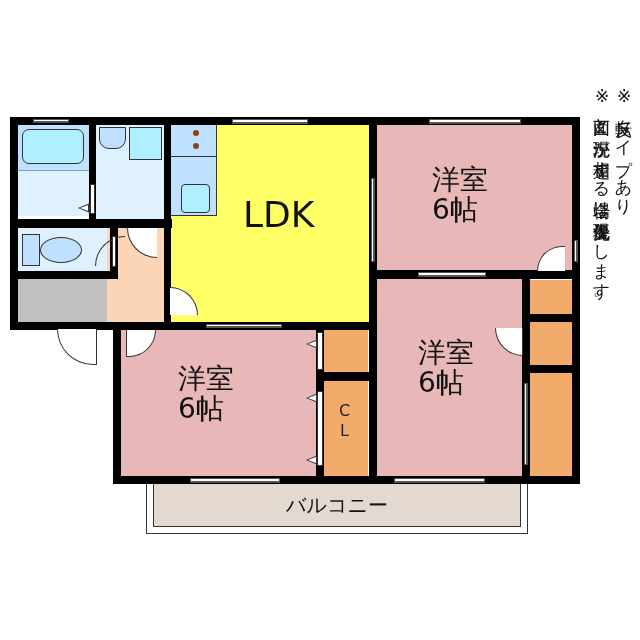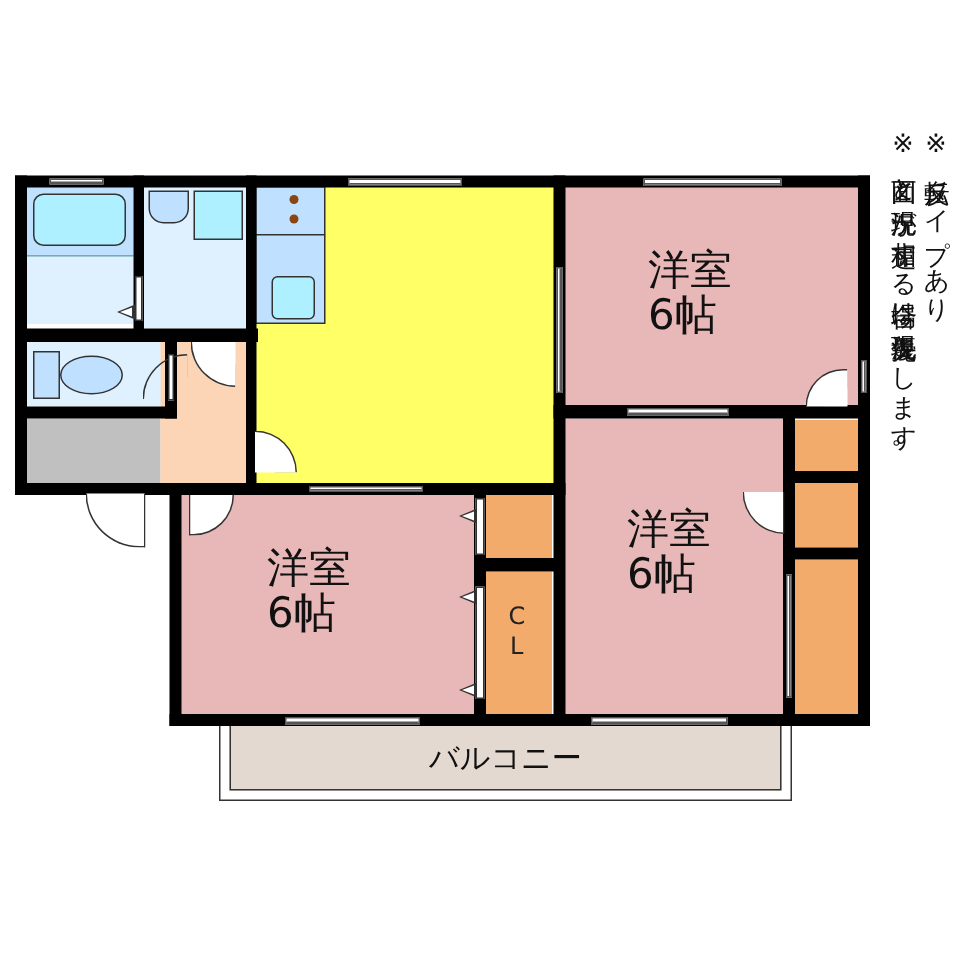--- a/index.html
+++ b/index.html
@@ -45,21 +45,21 @@
 
 <div class="abs" style="left:107px;top:228px;width:58px;height:95px;background:#fbd5b5;"></div>
 
 <div class="abs" style="left:170px;top:124px;width:200px;height:198px;background:#ffff66;"></div>
 <div class="abs" style="left:170px;top:124px;width:47px;height:33px;background:#bfe1ff;border:1px solid #333;"></div>
 <div class="abs" style="left:193px;top:130px;width:6px;height:6px;background:#8b4513;border-radius:50%;"></div>
 <div class="abs" style="left:193px;top:143px;width:6px;height:6px;background:#8b4513;border-radius:50%;"></div>
 <div class="abs" style="left:170px;top:156px;width:47px;height:60px;background:#bfe1ff;border:1px solid #333;"></div>
 <div class="abs" style="left:181px;top:184px;width:29px;height:29px;background:#aef0ff;border:1px solid #333;border-radius:4px;"></div>
 <span class="room-label" style="left:243px;top:196px;font-size:36px;">
-  <br>
+  <span>LDK</span><br>
 </span>
 
 <div class="abs" style="left:376px;top:124px;width:196px;height:146px;background:#e8b8b8;"></div>
 <span class="room-label" style="left:432px;top:165px;">
   <span>洋室</span><br>
   <span>6帖</span>
 </span>
 
 <div class="abs" style="left:376px;top:279px;width:148px;height:197px;background:#e8b8b8;"></div>
 <span class="room-label" style="left:418px;top:338px;">

